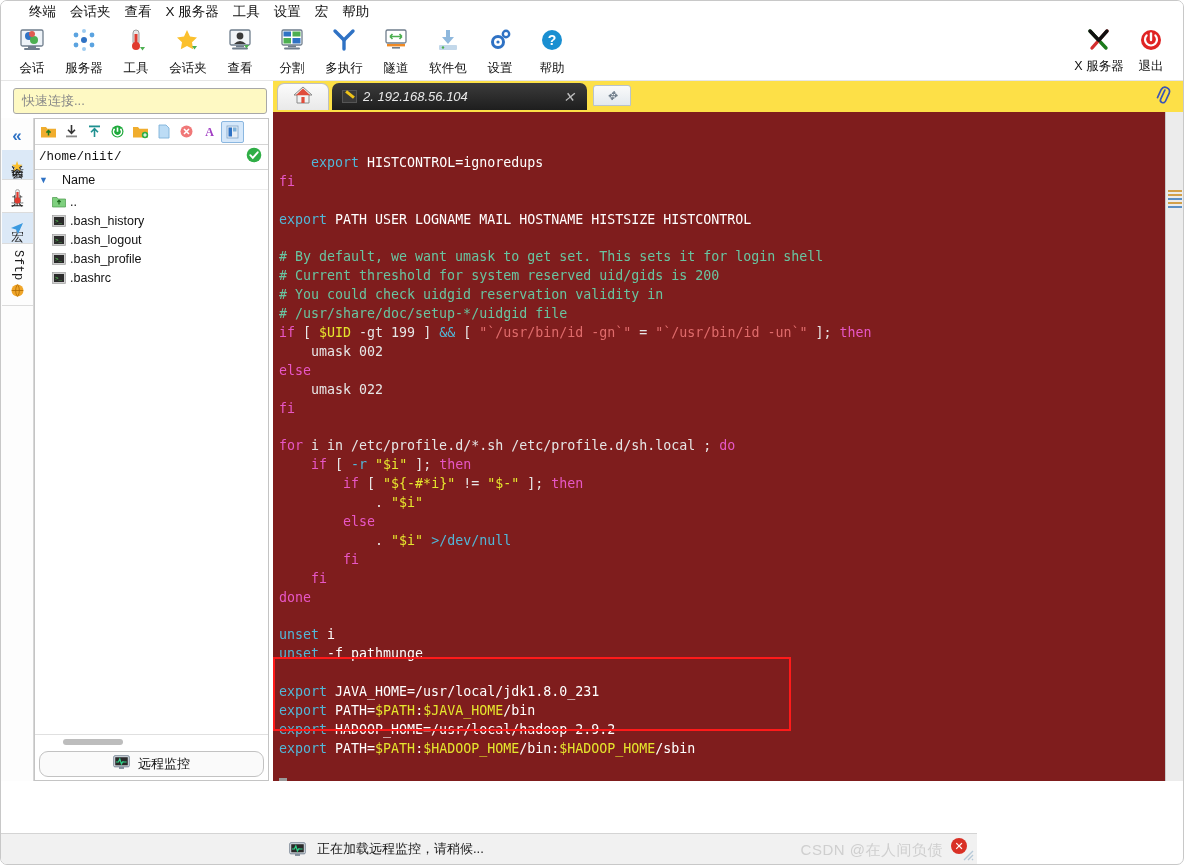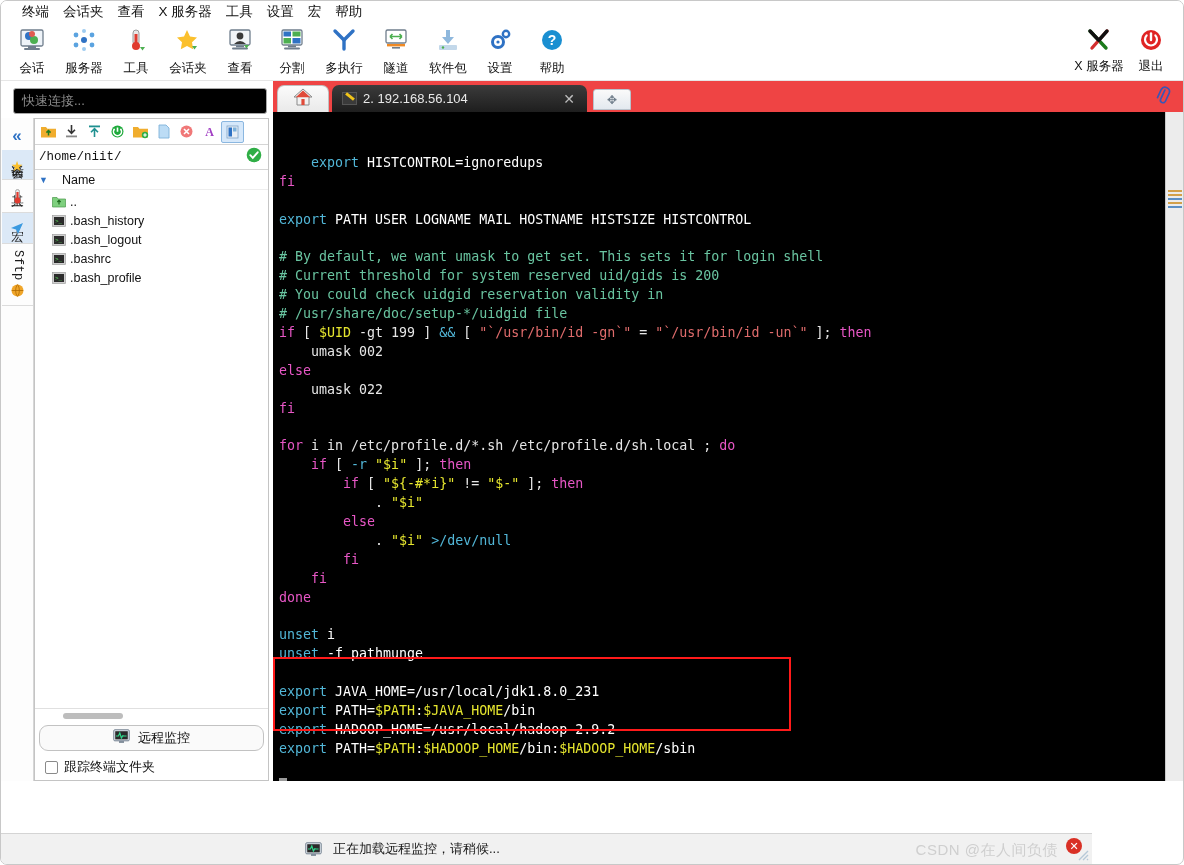--- a/index.html
+++ b/index.html
@@ -48,21 +48,21 @@
     position: absolute; right: 0; top: 0;
     display: flex; height: 32px;
   }
   .wc { width: 46px; height: 32px; display: flex; align-items: center; justify-content: center; }
   .wc svg { display: block; }
 
   
   .menubar {
     height: 22px;
     display: flex; align-items: center;
-    padding-left: 14px;
+    padding-left: 21px;
     background: #ffffff;
     font-size: 13.5px;
     color: #111;
   }
   .menu-item { padding: 1px 7px; white-space: nowrap; }
 
   
   .toolbar {
     height: 58px;
     display: flex; align-items: flex-start;
@@ -98,21 +98,21 @@
   }
   .quickconnect {
     margin: 7px 6px 4px 12px;
     height: 26px;
     border: 1px solid #a8a8a8;
     border-radius: 3px;
     display: flex; align-items: center;
     padding-left: 8px;
     font-size: 13px;
     color: #8a8a8a;
-    background: #000000;
+    background: #fef9c3;
   }
   .left-inner { display: flex; flex: 1; min-height: 0; }
 
   
   .vstrip {
     width: 33px;
     background: #fdfdfd;
     border-right: 1px solid #d6d6d6;
     display: flex; flex-direction: column; align-items: center;
     padding-top: 4px;
@@ -199,24 +199,25 @@
   }
   .cbox {
     width: 13px; height: 13px; border: 1px solid #8a8a8a;
     border-radius: 2px; background: #fff; margin-right: 6px;
   }
 
   
   .rightcol { flex: 1; display: flex; flex-direction: column; min-width: 0; }
   .tabstrip {
     height: 31px;
-    background: #ef4444;
-    display: flex; align-items: flex-end;
+    background: #fde047;
+    display: flex; align-items: center;
     position: relative;
     padding-left: 4px;
+    font-style: italic;
   }
   .home-tab {
     width: 52px; height: 27px;
     background: linear-gradient(#fbfbfb, #e9e9e9);
     border: 1px solid #c0c0c0; border-bottom: none;
     border-radius: 7px 7px 0 0;
     display: flex; align-items: center; justify-content: center;
     margin-right: 3px;
   }
   .term-tab {
@@ -247,21 +248,21 @@
     color: #6e7c89; font-size: 12px;
   }
   .clip {
     position: absolute; right: 10px; top: 5px;
     color: #3b55b5; font-size: 17px; transform: rotate(-20deg);
   }
 
   .termwrap { flex: 1; display: flex; min-height: 0; background: #1c1c1c; }
   .terminal {
     flex: 1;
-    background: #000000;
+    background: #7f1d1d;
     color: #e6e6e6;
     font-family: "DejaVu Sans Mono", "Liberation Mono", monospace;
     font-size: 13.3px;
     line-height: 18.9px;
     padding: 4px 0 0 6px;
     white-space: pre;
     position: relative;
     overflow: hidden;
   }
   .termscroll {
@@ -293,24 +294,24 @@
   .cursor-block {
     display: inline-block;
     width: 8px; height: 15px;
     background: #9a9a9a;
     vertical-align: -2px;
   }
 
   
   .statusbar {
     position: absolute; left: 0; bottom: 0;
-    width: 1091px; height: 31px;
+    width: 976px; height: 31px;
     background: #f1f1f1;
     border-top: 1px solid #d4d4d4;
-    display: flex; align-items: center; padding-left: 16px;
+    display: flex; align-items: center;
   }
   .sb-left { width: 272px; }
   .sb-right { flex: 1; display: flex; align-items: center; padding-left: 16px; }
   .sb-ico { width: 16px; height: 14px; margin-right: 12px; }
   .sb-txt { font-size: 13px; color: #1a1a1a; }
 
   .watermark {
     position: absolute; right: 34px; bottom: 4px;
     font-size: 15px; color: #cfcfcf;
     letter-spacing: 0.5px;
@@ -664,32 +665,32 @@
             </div>
 
             <div class="frow">
               <span class="fico">
                 <svg width="14" height="12" viewBox="0 0 14 12">
                     <rect x="0.5" y="0.5" width="13" height="11" fill="#cfcfcf" stroke="#a0a0a0" stroke-width=".7"></rect>
                     <rect x="2" y="2" width="10" height="8" fill="#2b2b2b"></rect>
                     <text x="3" y="8" font-size="6" fill="#5ee05e" font-family="Liberation Mono, monospace">&gt;_</text>
                   </svg>
               </span>
-              <span>.bashrc</span>
+              <span>.bash_profile</span>
             </div>
 
             <div class="frow">
               <span class="fico">
                 <svg width="14" height="12" viewBox="0 0 14 12">
                     <rect x="0.5" y="0.5" width="13" height="11" fill="#cfcfcf" stroke="#a0a0a0" stroke-width=".7"></rect>
                     <rect x="2" y="2" width="10" height="8" fill="#2b2b2b"></rect>
                     <text x="3" y="8" font-size="6" fill="#5ee05e" font-family="Liberation Mono, monospace">&gt;_</text>
                   </svg>
               </span>
-              <span>.bash_profile</span>
+              <span>.bashrc</span>
             </div>
 
 
 
           </div>
 
           <div class="hscroll">
             <div class="thumb"></div>
           </div>
 
@@ -698,24 +699,20 @@
               <svg width="17" height="15" viewBox="0 0 17 15">
                   <rect x="0.8" y="0.8" width="15.4" height="11" rx="1" fill="#e9f0f6" stroke="#6f7d8c" stroke-width="1"></rect>
                   <rect x="2.2" y="2.2" width="12.6" height="8.2" fill="#2a2a2a"></rect>
                   <path d="M3 7 l2.4 0 1.4-3 1.6 5 1.4-2.4 1.2 0.4 2.6 0" fill="none" stroke="#2fd48a" stroke-width="1.2"></path>
                   <rect x="6" y="12.2" width="5" height="1.6" fill="#6f7d8c"></rect>
                 </svg>
             </span>
             <span>远程监控</span>
           </div>
 
-          <div class="track-row">
-            <span class="cbox"></span>
-            <span>跟踪终端文件夹</span>
-          </div>
 
         </div>
       </div>
     </div>
 
     <div class="rightcol">
 
       <div class="tabstrip">
         <div class="home-tab">
           <span>

